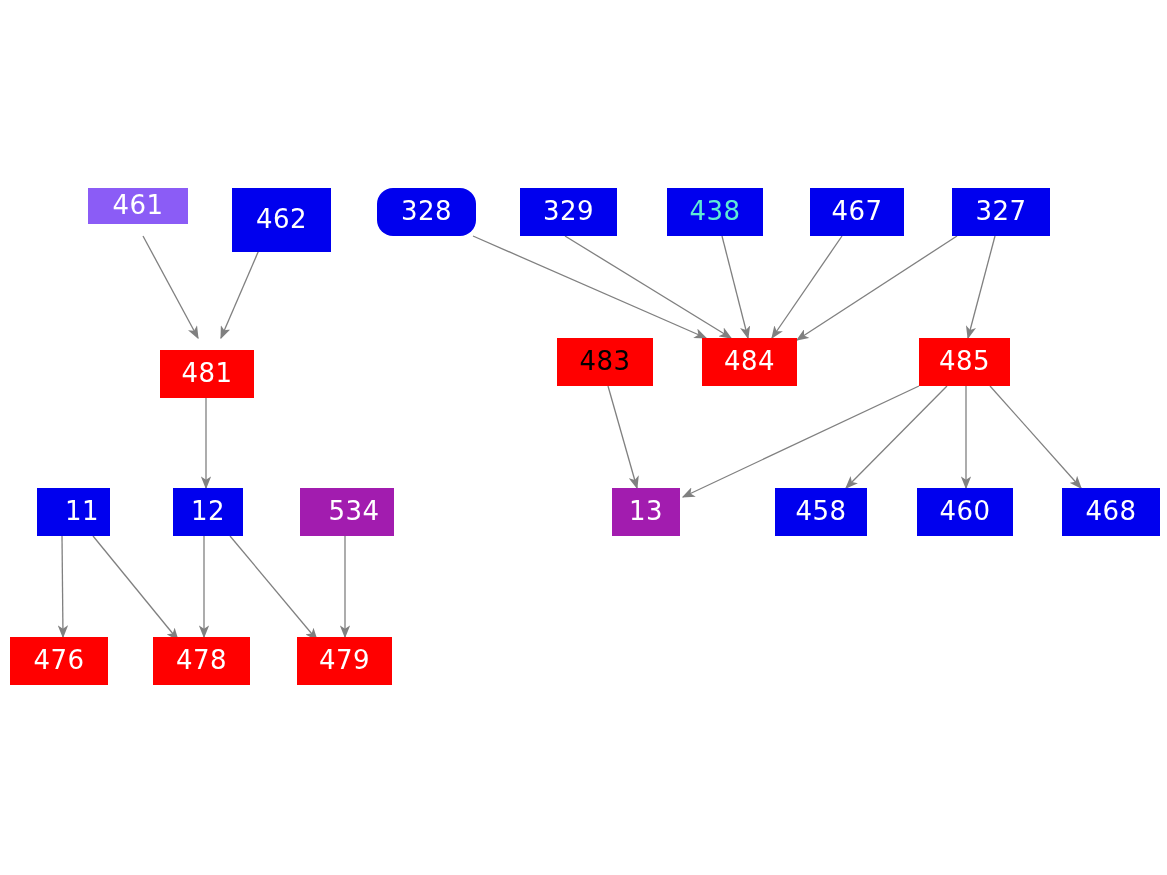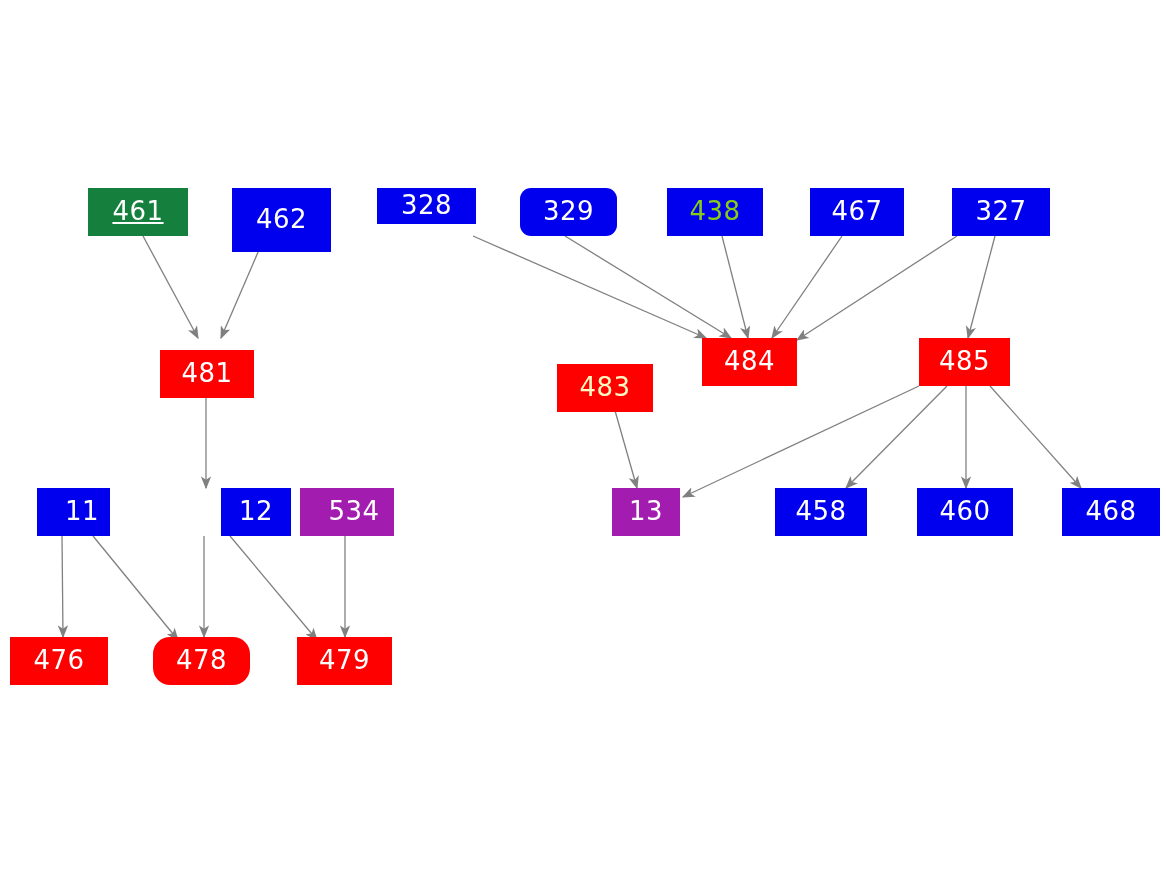--- a/index.html
+++ b/index.html
@@ -69,77 +69,77 @@
         <line x1="966" y1="386" x2="966" y2="488" stroke="#808080" stroke-width="1.3" marker-end="url(#arrowhead)"></line>
         <line x1="990" y1="386" x2="1081" y2="488" stroke="#808080" stroke-width="1.3" marker-end="url(#arrowhead)"></line>
         <line x1="62" y1="536" x2="63" y2="637" stroke="#808080" stroke-width="1.3" marker-end="url(#arrowhead)"></line>
         <line x1="93" y1="536" x2="178" y2="640" stroke="#808080" stroke-width="1.3" marker-end="url(#arrowhead)"></line>
         <line x1="204" y1="536" x2="204" y2="637" stroke="#808080" stroke-width="1.3" marker-end="url(#arrowhead)"></line>
         <line x1="230" y1="536" x2="317" y2="640" stroke="#808080" stroke-width="1.3" marker-end="url(#arrowhead)"></line>
         <line x1="345" y1="536" x2="345" y2="637" stroke="#808080" stroke-width="1.3" marker-end="url(#arrowhead)"></line>
       </g>
   </svg>
   <div id="nodes-group">
-      <div class="node" style="left: 88px; top: 188px; width: 100px; height: 48px; background: #15803d; color: rgb(255, 255, 255); text-decoration: underline;">
+      <div class="node" style="left: 88px; top: 188px; width: 100px; height: 36px; background: #8b5cf6; color: rgb(255, 255, 255);">
         <span class="node-label">461</span>
       </div>
       <div class="node" style="left: 232px; top: 188px; width: 99px; height: 64px; background: rgb(0, 0, 238); color: rgb(255, 255, 255);">
         <span class="node-label">462</span>
       </div>
-      <div class="node" style="left: 377px; top: 188px; width: 99px; height: 36px; background: rgb(0, 0, 238); color: rgb(255, 255, 255);">
+      <div class="node" style="left: 377px; top: 188px; width: 99px; height: 48px; background: rgb(0, 0, 238); color: rgb(255, 255, 255); border-radius: 16px;">
         <span class="node-label">328</span>
       </div>
-      <div class="node" style="left: 520px; top: 188px; width: 97px; height: 48px; background: rgb(0, 0, 238); color: rgb(255, 255, 255); border-radius: 11px;">
+      <div class="node" style="left: 520px; top: 188px; width: 97px; height: 48px; background: rgb(0, 0, 238); color: rgb(255, 255, 255);">
         <span class="node-label">329</span>
       </div>
-      <div class="node" style="left: 667px; top: 188px; width: 96px; height: 48px; background: rgb(0, 0, 238); color: #84cc16;">
+      <div class="node" style="left: 667px; top: 188px; width: 96px; height: 48px; background: rgb(0, 0, 238); color: #5eead4;">
         <span class="node-label">438</span>
       </div>
       <div class="node" style="left: 810px; top: 188px; width: 94px; height: 48px; background: rgb(0, 0, 238); color: rgb(255, 255, 255);">
         <span class="node-label">467</span>
       </div>
       <div class="node" style="left: 952px; top: 188px; width: 98px; height: 48px; background: rgb(0, 0, 238); color: rgb(255, 255, 255);">
         <span class="node-label">327</span>
       </div>
       <div class="node" style="left: 160px; top: 350px; width: 94px; height: 48px; background: rgb(255, 0, 0); color: rgb(255, 255, 255);">
         <span class="node-label">481</span>
       </div>
-      <div class="node" style="left: 557px; top: 338px; width: 96px; height: 48px; background: rgb(255, 0, 0); color: #fef9c3; margin-top: 26px;">
+      <div class="node" style="left: 557px; top: 338px; width: 96px; height: 48px; background: rgb(255, 0, 0); color: #000000;">
         <span class="node-label">483</span>
       </div>
       <div class="node" style="left: 702px; top: 338px; width: 95px; height: 48px; background: rgb(255, 0, 0); color: rgb(255, 255, 255);">
         <span class="node-label">484</span>
       </div>
       <div class="node" style="left: 919px; top: 338px; width: 91px; height: 48px; background: rgb(255, 0, 0); color: rgb(255, 255, 255);">
         <span class="node-label">485</span>
       </div>
       <div class="node" style="left: 37px; top: 488px; width: 73px; height: 48px; background: rgb(0, 0, 238); color: rgb(255, 255, 255); padding-left: 17px;">
         <span class="node-label">11</span>
       </div>
-      <div class="node" style="left: 173px; top: 488px; width: 70px; height: 48px; background: rgb(0, 0, 238); color: rgb(255, 255, 255); margin-left: 48px;">
+      <div class="node" style="left: 173px; top: 488px; width: 70px; height: 48px; background: rgb(0, 0, 238); color: rgb(255, 255, 255);">
         <span class="node-label">12</span>
       </div>
       <div class="node" style="left: 300px; top: 488px; width: 94px; height: 48px; background: #a21caf; color: rgb(255, 255, 255); padding-left: 14px;">
         <span class="node-label">534</span>
       </div>
       <div class="node" style="left: 612px; top: 488px; width: 68px; height: 48px; background: #a21caf; color: rgb(255, 255, 255);">
         <span class="node-label">13</span>
       </div>
       <div class="node" style="left: 775px; top: 488px; width: 92px; height: 48px; background: rgb(0, 0, 238); color: rgb(255, 255, 255);">
         <span class="node-label">458</span>
       </div>
       <div class="node" style="left: 917px; top: 488px; width: 96px; height: 48px; background: rgb(0, 0, 238); color: rgb(255, 255, 255);">
         <span class="node-label">460</span>
       </div>
       <div class="node" style="left: 1062px; top: 488px; width: 98px; height: 48px; background: rgb(0, 0, 238); color: rgb(255, 255, 255);">
         <span class="node-label">468</span>
       </div>
       <div class="node" style="left: 10px; top: 637px; width: 98px; height: 48px; background: rgb(255, 0, 0); color: rgb(255, 255, 255);">
         <span class="node-label">476</span>
       </div>
-      <div class="node" style="left: 153px; top: 637px; width: 97px; height: 48px; background: rgb(255, 0, 0); color: rgb(255, 255, 255); border-radius: 17px;">
+      <div class="node" style="left: 153px; top: 637px; width: 97px; height: 48px; background: rgb(255, 0, 0); color: rgb(255, 255, 255);">
         <span class="node-label">478</span>
       </div>
       <div class="node" style="left: 297px; top: 637px; width: 95px; height: 48px; background: rgb(255, 0, 0); color: rgb(255, 255, 255);">
         <span class="node-label">479</span>
       </div>
     </div>
 </div>
 
 </body></html>

